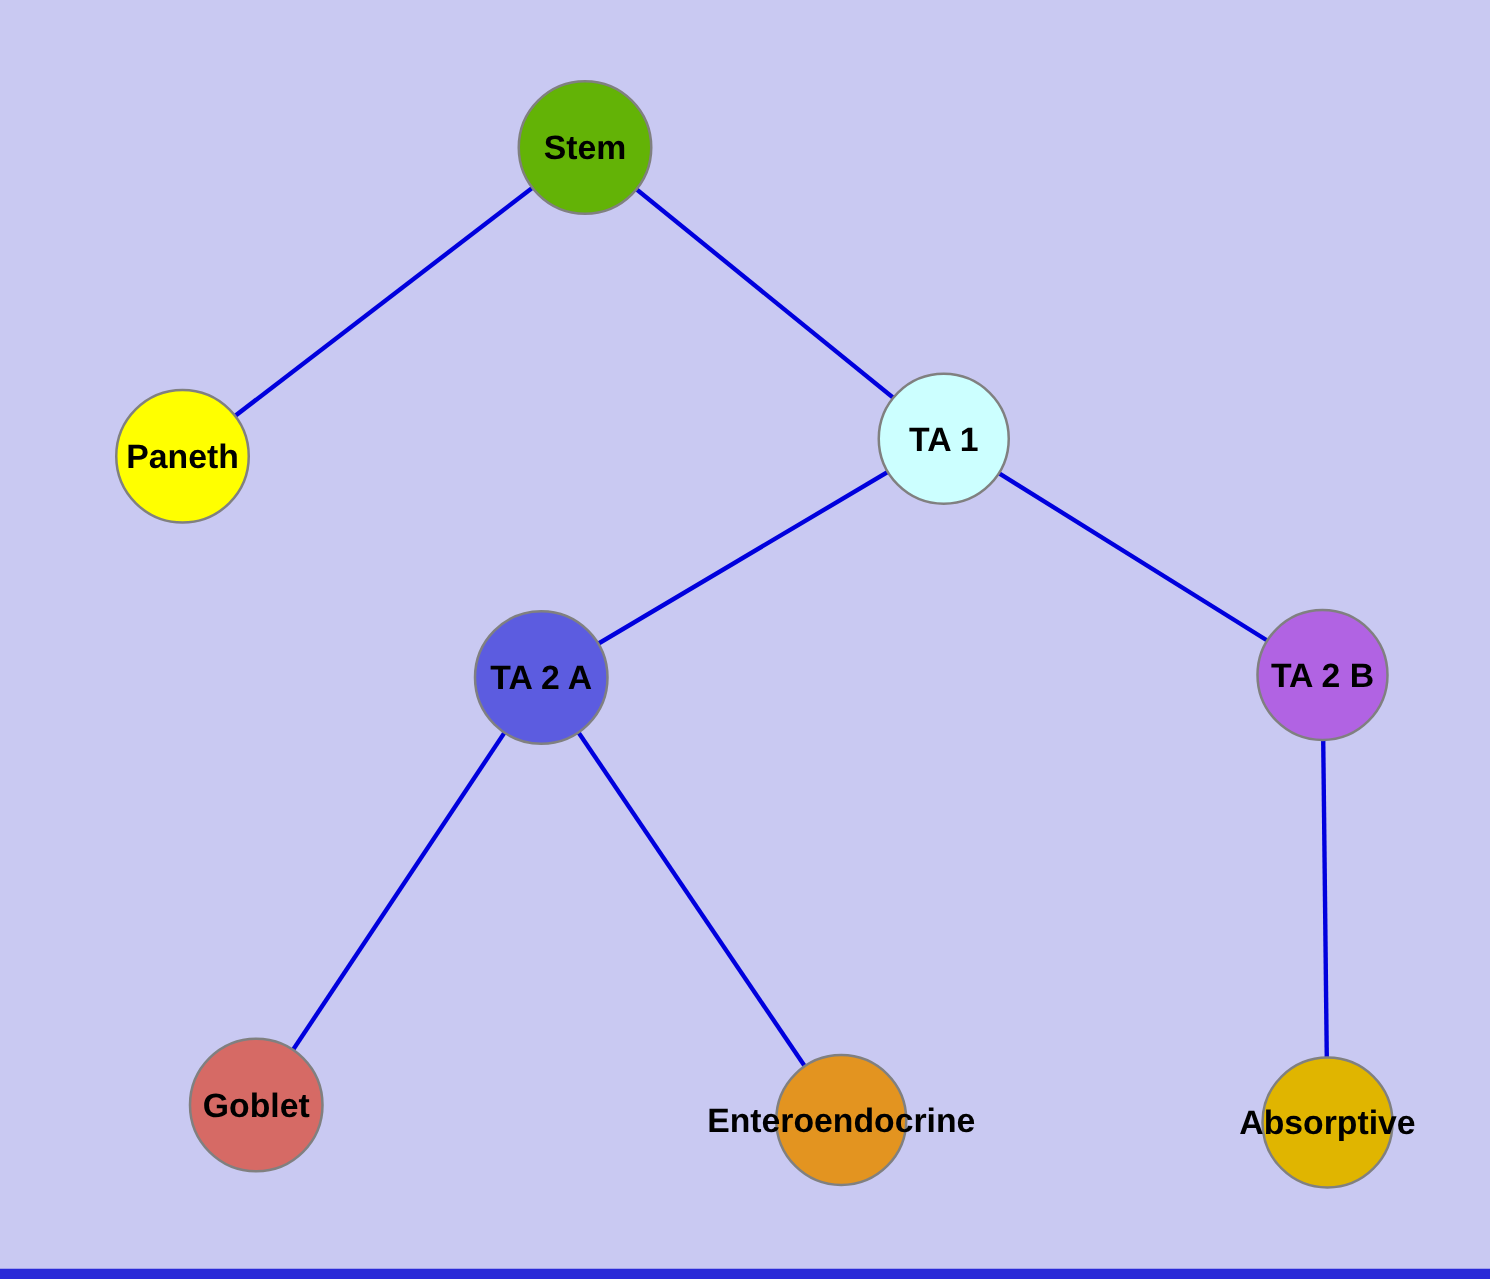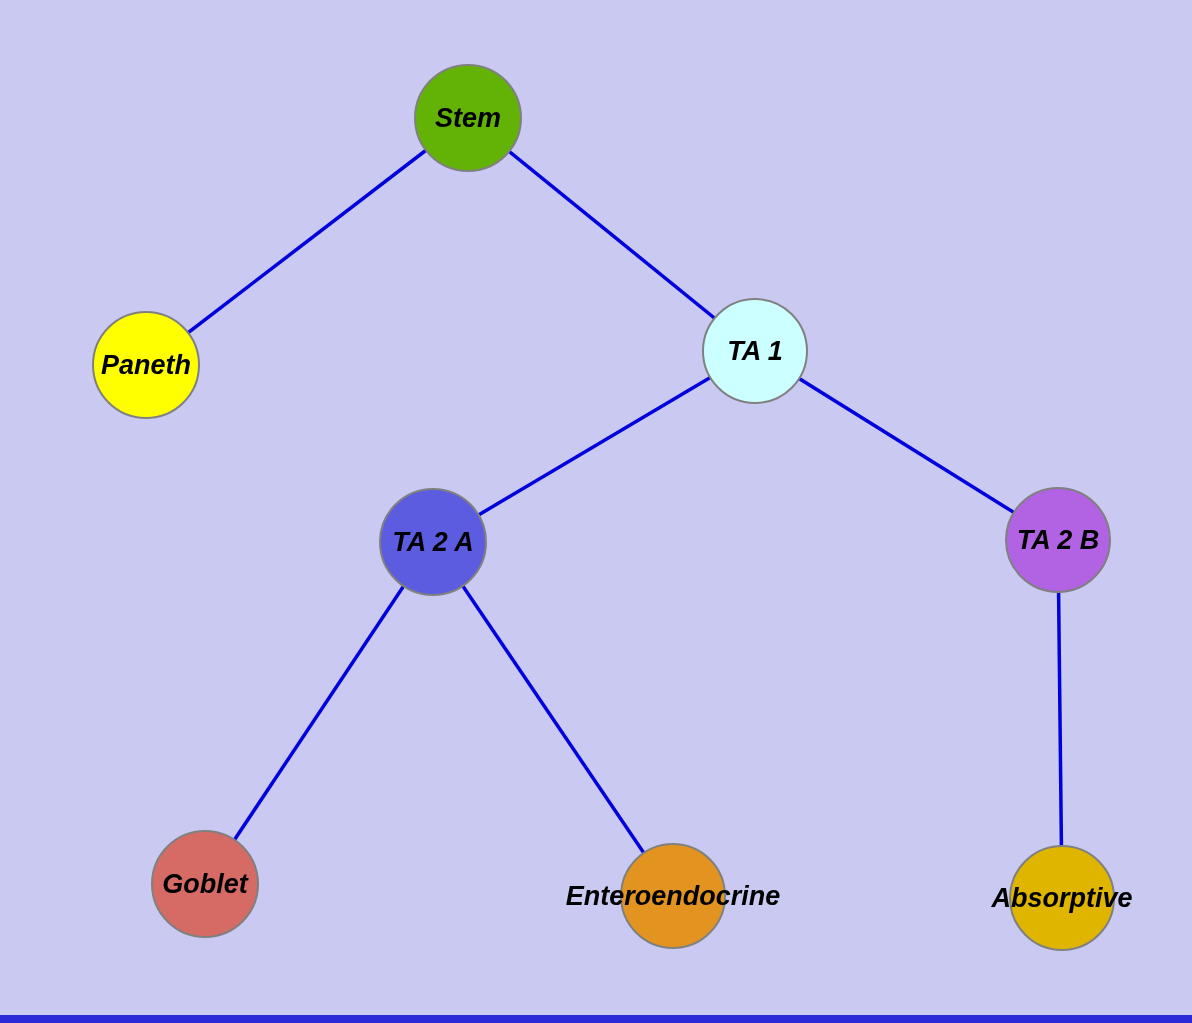--- a/index.html
+++ b/index.html
@@ -29,21 +29,21 @@
   }
   .graph-node-label {
     font-family: "Liberation Sans", sans-serif;
     font-weight: bold;
     pointer-events: none;
   }
 </style>
 </head>
 <body>
 
-<div class="canvas" id="canvas" style="background: rgb(201, 201, 242); width: 1192px; height: 1023px; font-style: italic;">
+<div class="canvas" id="canvas" style="background: rgb(201, 201, 242); width: 1192px; height: 1023px;">
   <svg id="graph-svg" viewBox="0 0 1192 1023" width="1192" height="1023">
       <line x1="468" y1="118" x2="146" y2="365" stroke="#0000dd" stroke-width="3.5"></line>
       <line x1="468" y1="118" x2="755" y2="351" stroke="#0000dd" stroke-width="3.5"></line>
       <line x1="755" y1="351" x2="433" y2="542" stroke="#0000dd" stroke-width="3.5"></line>
       <line x1="755" y1="351" x2="1058" y2="540" stroke="#0000dd" stroke-width="3.5"></line>
       <line x1="433" y1="542" x2="205" y2="884" stroke="#0000dd" stroke-width="3.5"></line>
       <line x1="433" y1="542" x2="673" y2="896" stroke="#0000dd" stroke-width="3.5"></line>
       <line x1="1058" y1="540" x2="1062" y2="898" stroke="#0000dd" stroke-width="3.5"></line>
       <circle cx="468" cy="118" r="53" fill="#63b306" stroke="#808080" stroke-width="2"></circle>
       <text x="468" y="118" dy="0.35em" text-anchor="middle" fill="#000000" font-size="27" class="graph-node-label">Stem</text>

